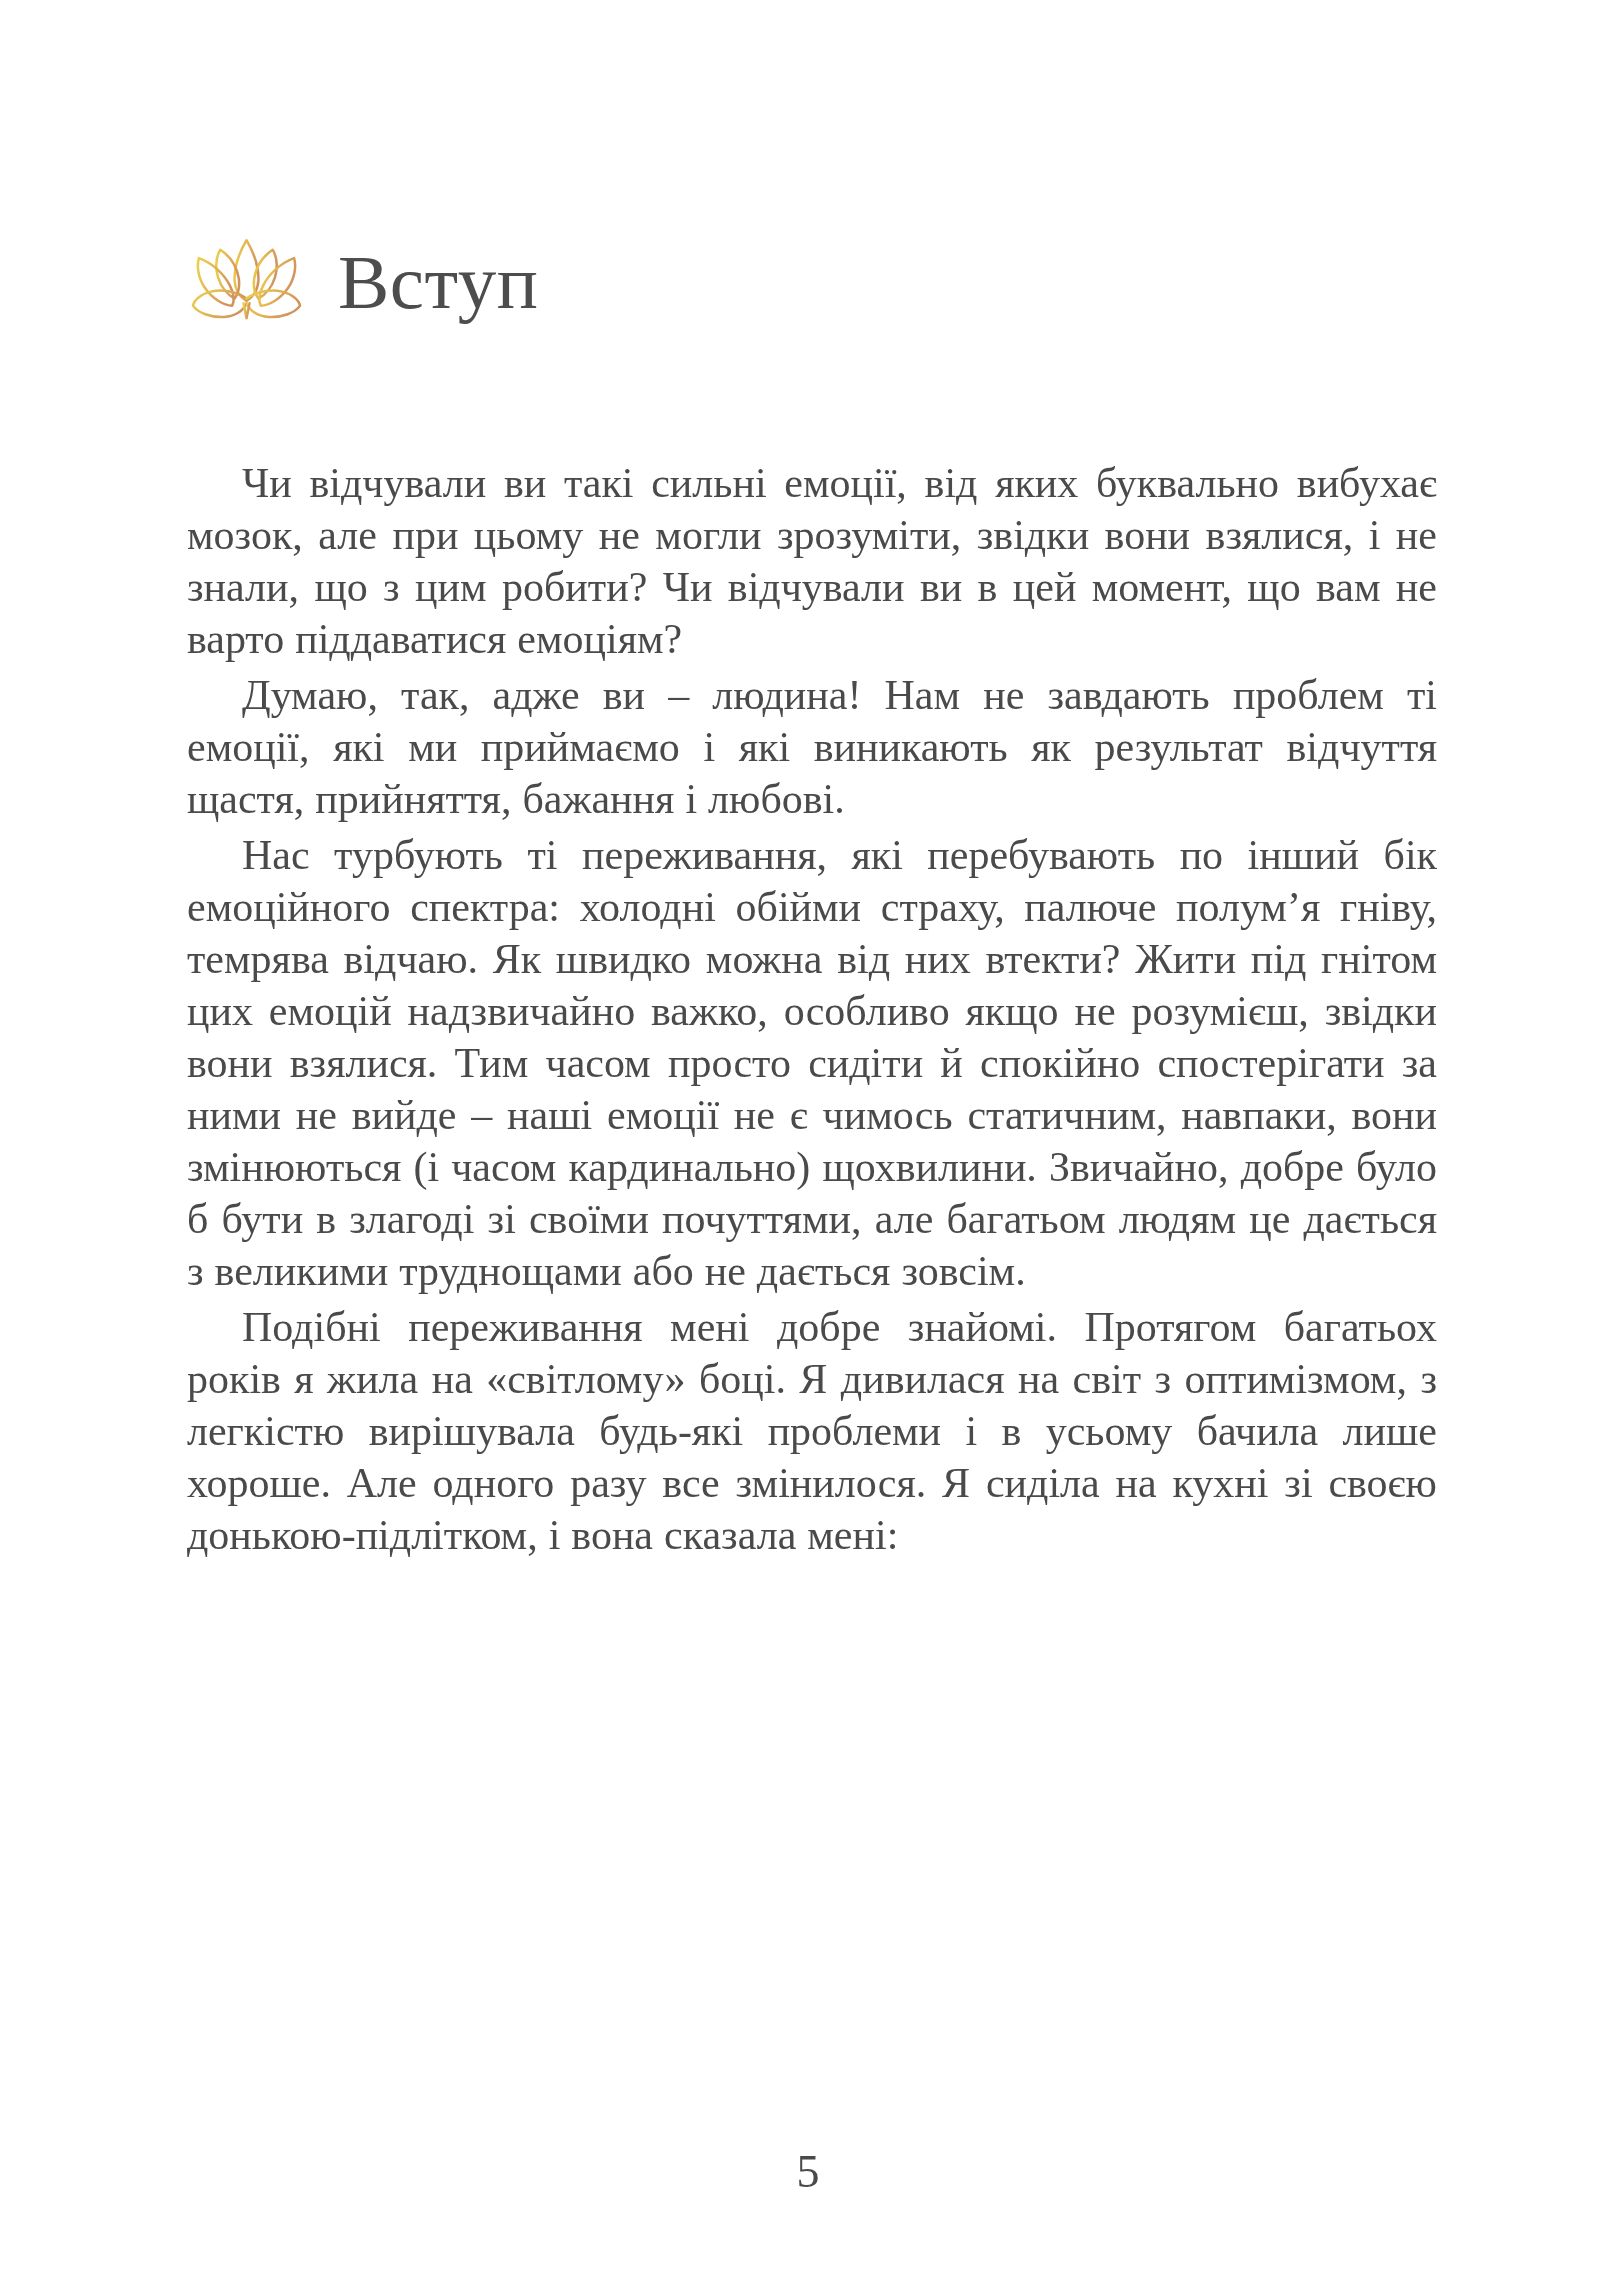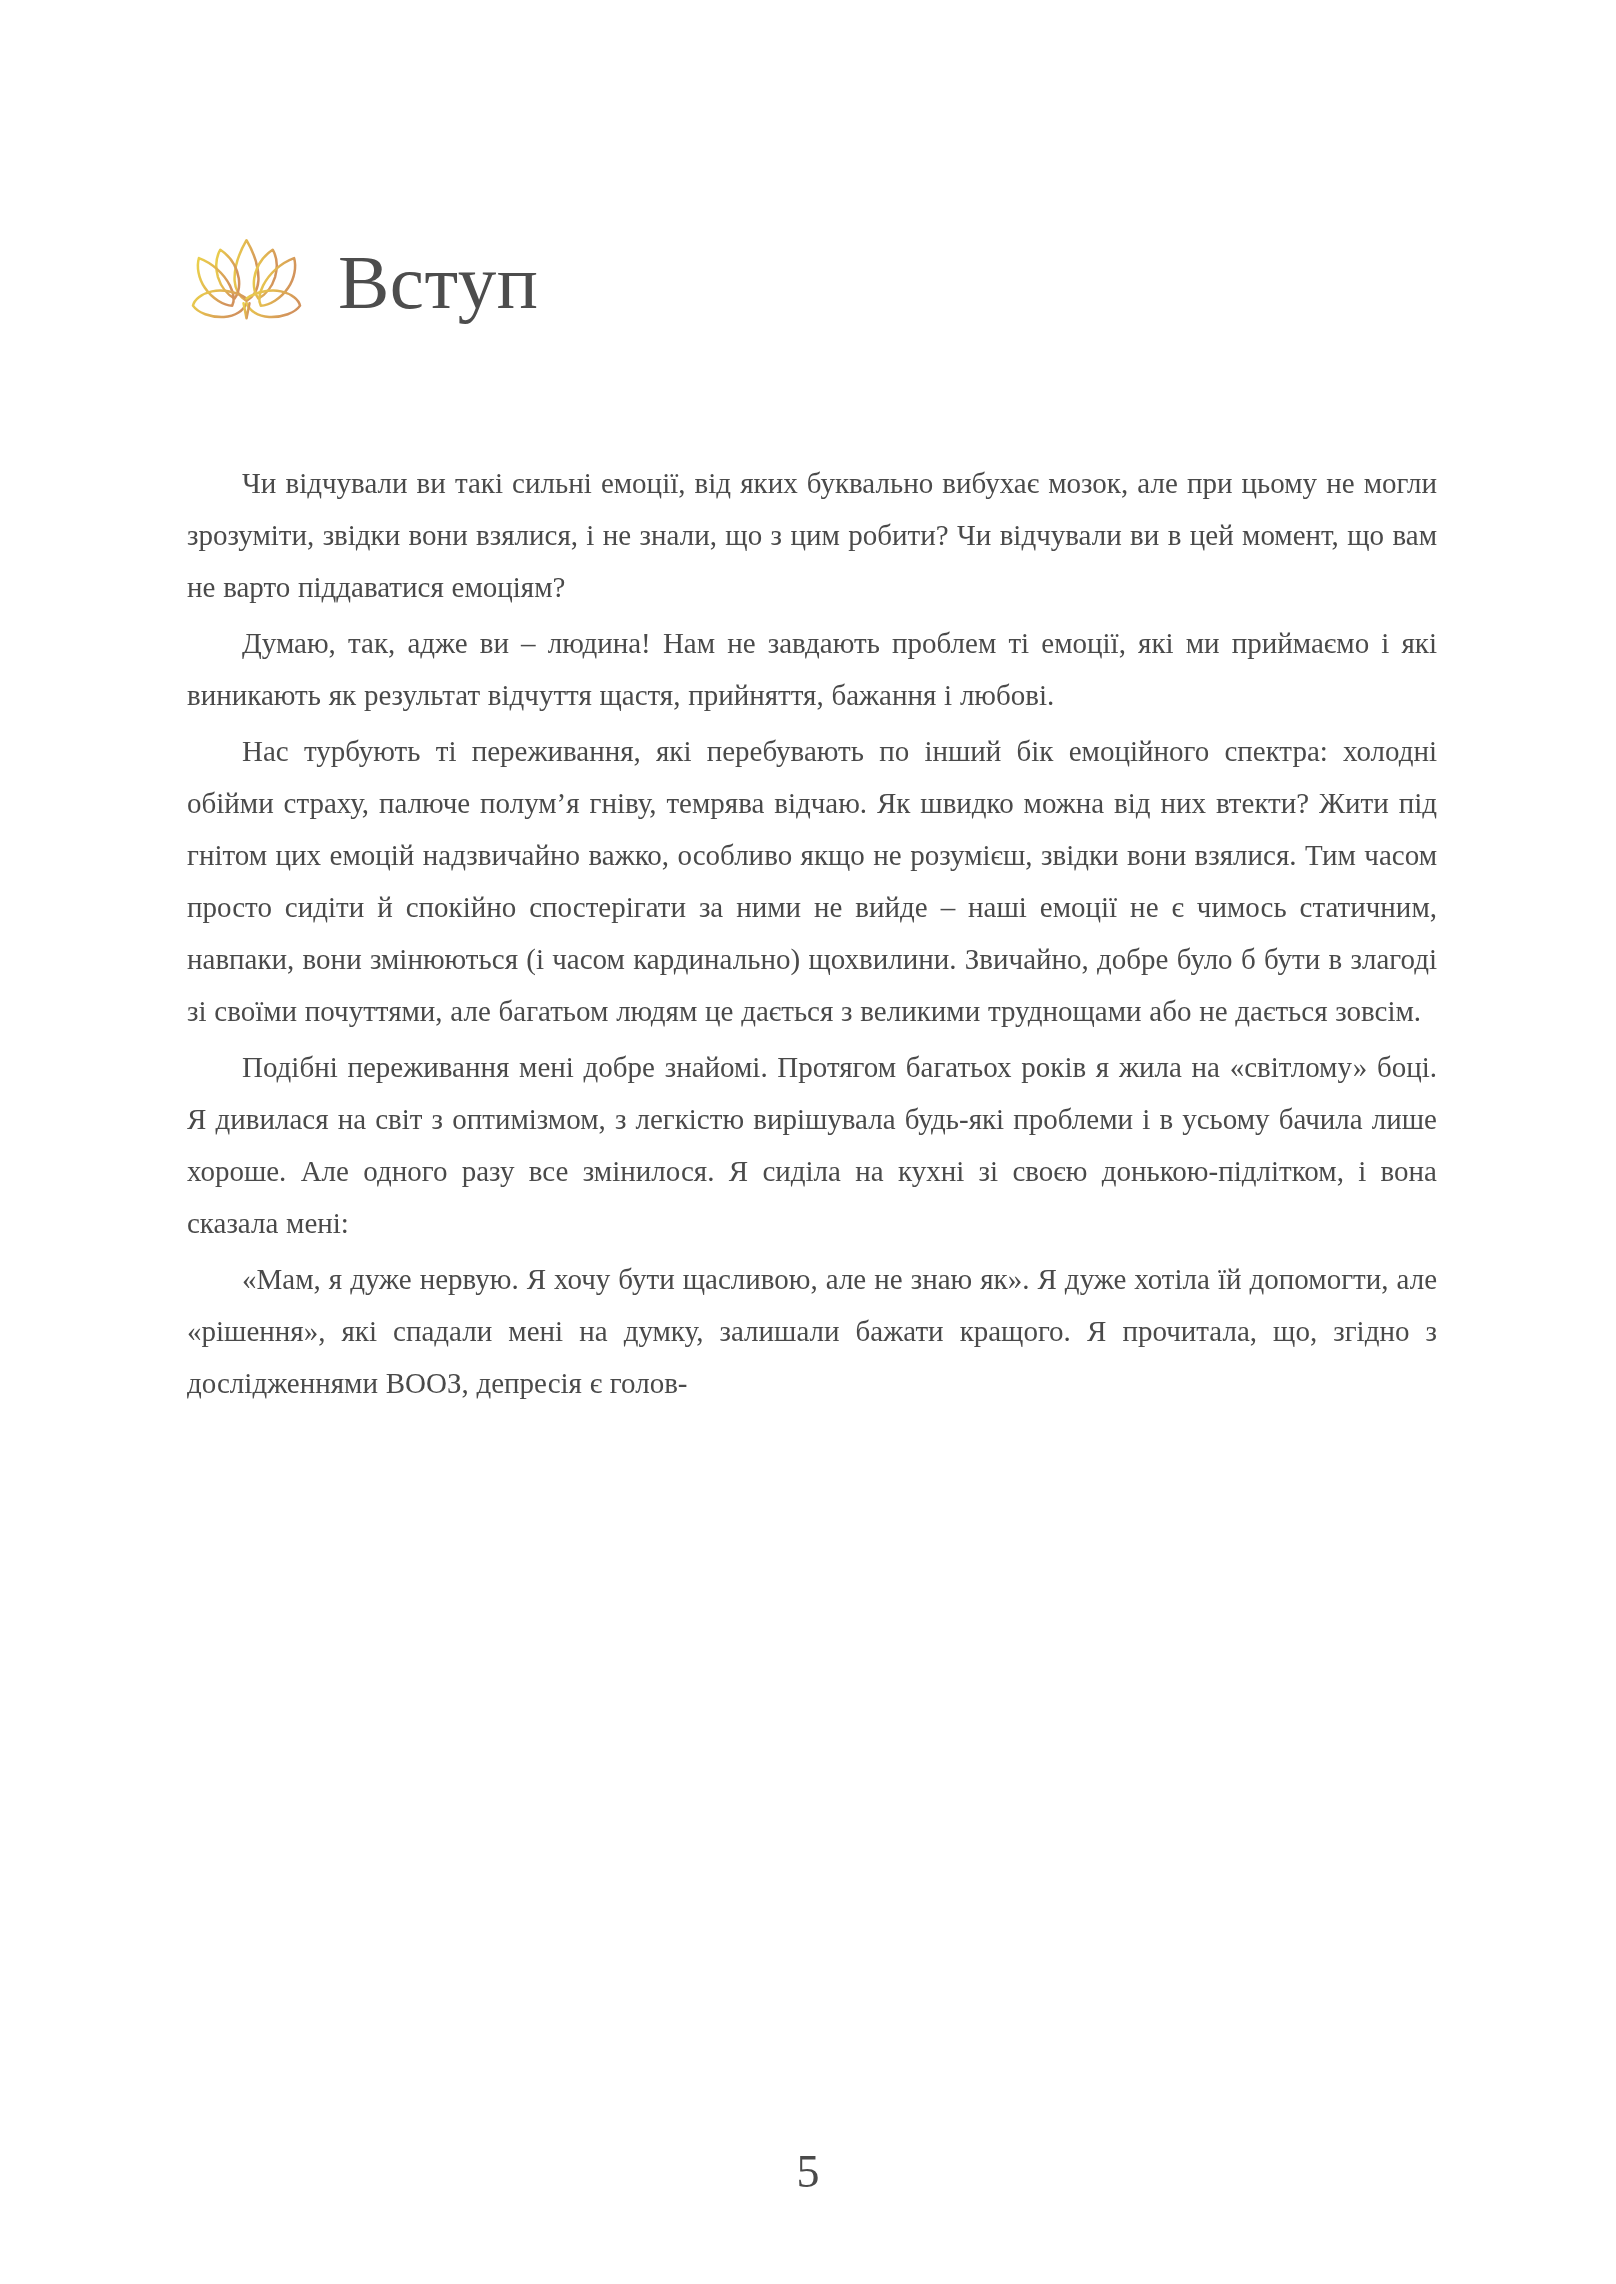--- a/index.html
+++ b/index.html
@@ -55,21 +55,21 @@
   .body-text {
     position: absolute;
     left: 0;
     top: 457px;
     width: 1250px;
   }
   p.para {
     margin: 0 0 0 0;
     text-indent: 55px;
     text-align: justify;
-    font-size: 29px;
+    font-size: 42px;
     line-height: 52px;
     color: #4a4a4a;
     hyphens: manual;
     word-spacing: 0.5px;
   }
   p.para + p.para {
     margin-top: 4px;
   }
   
   .folio {
@@ -127,20 +127,19 @@
         </svg>
       </span>
       <h1 class="chapter-title">Вступ</h1>
     </div>
 
     <div class="body-text">
       <p class="para">Чи відчували ви такі сильні емоції, від яких буквально вибухає мозок, але при цьому не могли зрозуміти, звідки вони взялися, і не знали, що з цим робити? Чи відчували ви в цей момент, що вам не варто піддаватися емоціям?</p>
       <p class="para">Думаю, так, адже ви – людина! Нам не завдають проблем ті емоції, які ми приймаємо і які виникають як результат відчуття щастя, прийняття, бажання і любові.</p>
       <p class="para">Нас турбують ті переживання, які перебувають по інший бік емоційного спектра: холодні обійми страху, палюче полум’я гніву, темрява відчаю. Як швидко можна від них втекти? Жити під гнітом цих емоцій надзвичайно важко, особливо якщо не розумієш, звідки вони взялися. Тим часом просто сидіти й спокійно спостерігати за ними не вийде – наші емоції не є чимось статичним, навпаки, вони змінюються (і часом кардинально) щохвилини. Звичайно, добре було б бути в злагоді зі своїми почуттями, але багатьом людям це дається з великими труднощами або не дається зовсім.</p>
       <p class="para">Подібні переживання мені добре знайомі. Протягом багатьох років я жила на «світлому» боці. Я дивилася на світ з оптимізмом, з легкістю вирішувала будь-які проблеми і в усьому бачила лише хороше. Але одного разу все змінилося. Я сиділа на кухні зі своєю донькою-підлітком, і вона сказала мені:</p>
-      <p class="para">«Мам, я дуже нервую. Я хочу бути щасливою, але не знаю як». Я дуже хотіла їй допомогти, але «рішення», які спадали мені на думку, залишали бажати кращого. Я прочитала, що, згідно з дослідженнями ВООЗ, депресія є голов-</p>
     </div>
 
   </div>
 
   <div class="folio">5</div>
 </div>
 
 
 </body></html>

